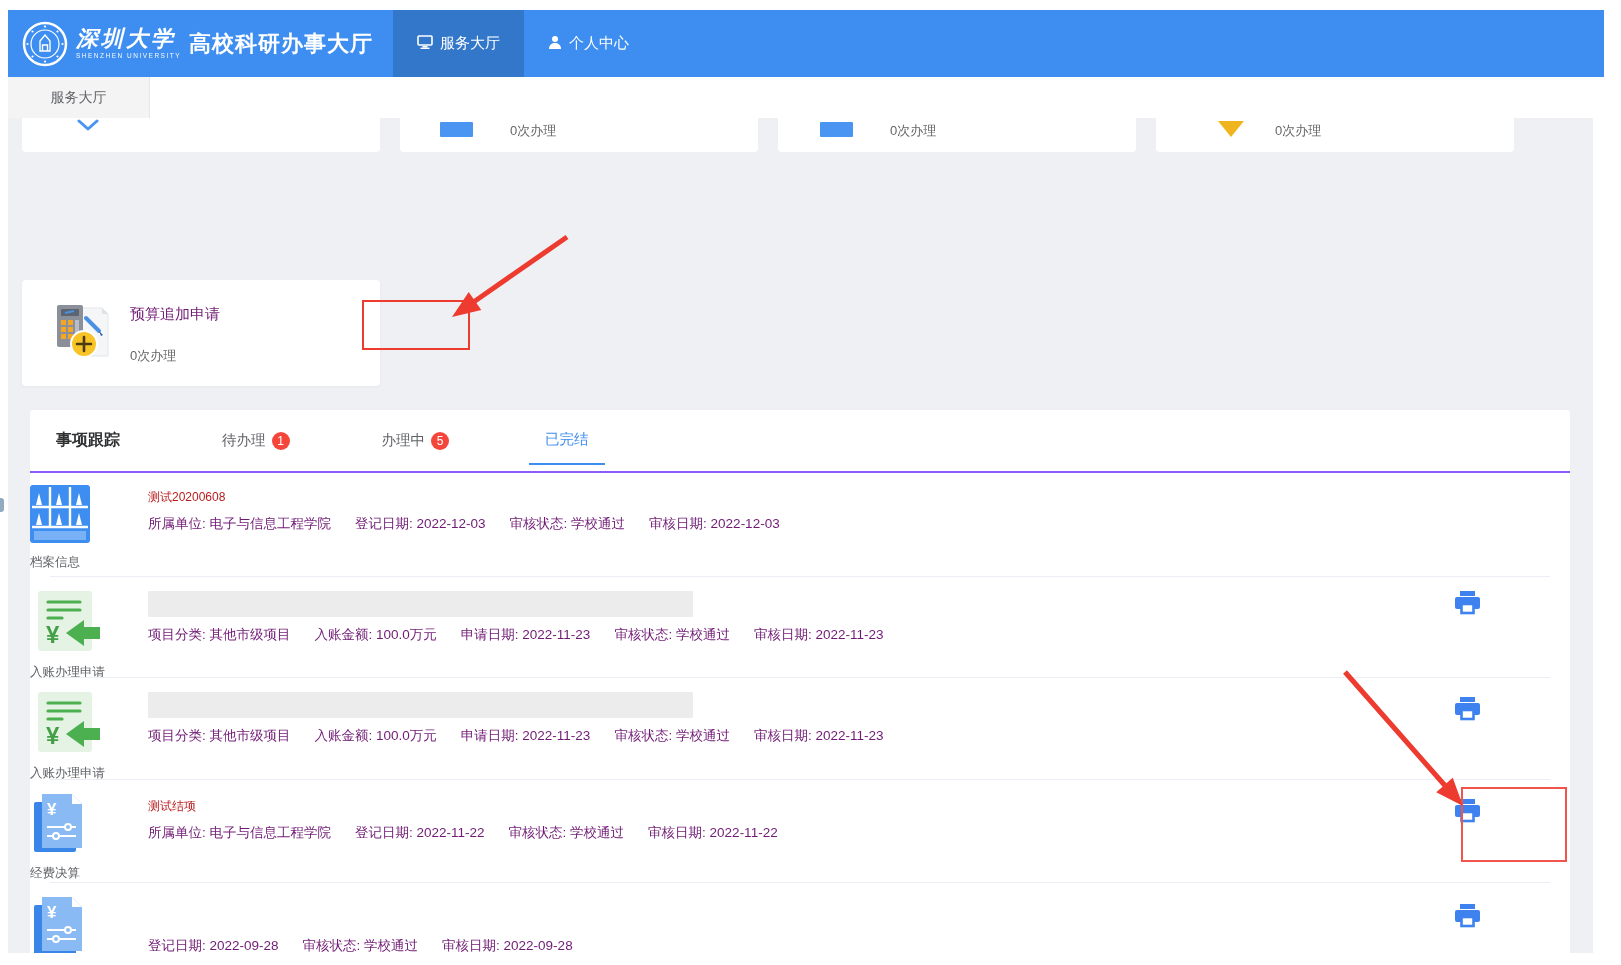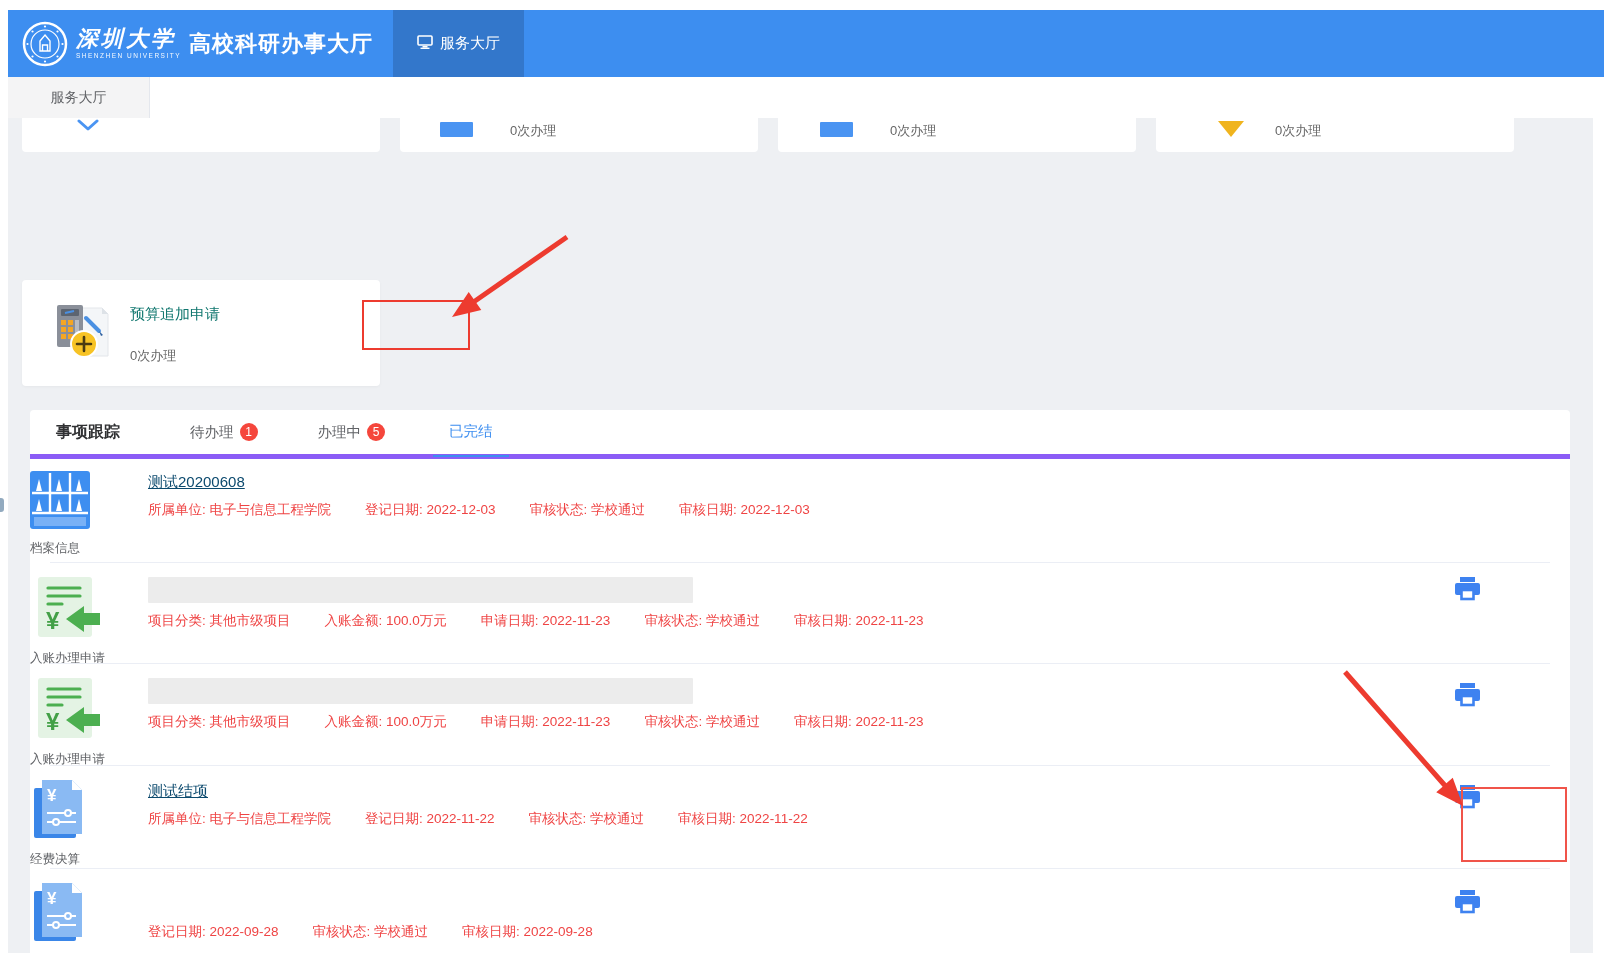--- a/index.html
+++ b/index.html
@@ -28,43 +28,43 @@
 
   .top-card { position:absolute; top:0; height:34px; background:#fff; border-radius:0 0 4px 4px; }
   .top-card .cut-row { position:relative; width:100%; height:100%; }
   .cut-count { position:absolute; top:4px; font-size:13px; color:#666; }
   .cut-bar { position:absolute; top:4px; width:33px; height:15px; background:#4a94f2; border-radius:1px; }
   .cut-tri { position:absolute; top:3px; width:0; height:0; border-left:13px solid transparent; border-right:13px solid transparent; border-top:16px solid #f0b41e; }
   .cut-chevron { position:absolute; top:-1px; }
 
   .budget-card { position:absolute; left:14px; top:162px; width:358px; height:106px; background:#fff; border-radius:4px; box-shadow:0 1px 3px rgba(0,0,0,.04); cursor:pointer; }
   .budget-icon { position:absolute; left:30px; top:20px; }
-  .budget-title { position:absolute; left:108px; top:25px; font-size:15px; color:#0f766e;font-family:Liberation Mono, monospace; }
+  .budget-title { position:absolute; left:108px; top:25px; font-size:15px; color:#701a75;font-family:Liberation Mono, monospace; }
   .budget-count { position:absolute; left:108px; top:67px; font-size:13px; color:#666; }
 
   
   .panel { position:absolute; left:22px; top:292px; width:1540px; height:601px; background:#fff; border-radius:4px; }
-  .panel-head { height:49px; display:flex; align-items:center; border-bottom:5px solid #8b5cf6; }
+  .panel-head { height:63px; display:flex; align-items:center; border-bottom:2px solid #8b5cf6;gap:32px; }
   .panel-title { font-size:16px; font-weight:bold; color:#303133; margin-left:26px; }
   .ptab { height:49px; display:flex; align-items:center; gap:6px; font-size:14.5px; color:#606266; cursor:pointer; padding:0 4px; }
   .ptab .badge { min-width:18px; height:18px; border-radius:9px; background:#f5463c; color:#fff; font-size:12px; display:flex; align-items:center; justify-content:center; padding:0 4px; }
   .ptab.active { color:#3d8ef0; border-bottom:2px solid #3d8ef0; padding:0 16px;font-family:Liberation Mono, monospace; }
   .ptab1 { margin-left:66px;text-align:center; } .ptab2 { margin-left:52px; } .ptab3 { margin-left:44px; }
 
   .row { position:relative; display:flex; }
   .row::after { content:""; position:absolute; left:20px; right:20px; bottom:0; height:1px; background:#ebeef5; }
   .row:last-of-type::after { display:none; }
   .r1{height:104px;} .r2{height:101px;} .r3{height:102px;} .r4{height:103px;} .r5{height:103px;}
   .icon-col { width:118px; flex:none; display:flex; flex-direction:column; align-items:flex-start; padding-top:12px; }
   .icon-col .cat { margin-top:7px; font-size:12.5px; color:#606266; white-space:nowrap; }
   .row-body { flex:1; padding-top:14px; }
   .r4 .row-body { padding-top:16px; } .r5 .row-body { padding-top:42px; }
-  .row-title { font-size:15px; color:#0c4a6e; cursor:pointer; display:inline-block;text-decoration:underline; }
+  .row-title { font-size:12px; color:#b91c1c; cursor:pointer; display:inline-block; }
   .redacted { width:545px; height:26px; background:#ececec; border-radius:1px; }
-  .meta { display:flex; gap:34px; font-size:13.5px; color:#ef4444; margin-top:9px; white-space:nowrap; }
+  .meta { display:flex; gap:24px; font-size:13.5px; color:#701a75; margin-top:9px; white-space:nowrap; }
   .r5 .meta { margin-top:12px; }
   .print-btn { position:absolute; right:89px; width:27px; height:25px; cursor:pointer; }
   .r2 .print-btn{top:14px;} .r3 .print-btn{top:19px;} .r4 .print-btn{top:19px;} .r5 .print-btn{top:21px;}
 
   .side-sliver { position:absolute; left:0; top:498px; width:4px; height:14px; background:#92aabf; border-radius:0 3px 3px 0; }
 
   
   .anno-box { position:absolute; border:2px solid #ed3b2f; z-index:20; pointer-events:none; }
   .anno-box1 { left:362px; top:300px; width:108px; height:50px; }
   .anno-box2 { left:1461px; top:787px; width:106px; height:75px; border-color:#f0544a; }
@@ -104,20 +104,29 @@
     <div class="nav">
       <div class="nav-item active">
         <span>
           <svg width="16" height="14" viewBox="0 0 16 14">
             <rect x="1" y="1" width="14" height="9" rx="1" fill="none" stroke="#fff" stroke-width="1.6"></rect>
             <rect x="5.5" y="11" width="5" height="1.6" fill="#fff"></rect>
             <rect x="3.5" y="12.6" width="9" height="1.4" fill="#fff"></rect>
           </svg>
         </span>
         <span>服务大厅</span>
+      </div>
+      <div class="nav-item">
+        <span>
+          <svg width="14" height="14" viewBox="0 0 14 14" fill="#fff">
+            <circle cx="7" cy="4" r="3"></circle>
+            <path d="M1 14 C1 9.8 4 8 7 8 C10 8 13 9.8 13 14 Z"></path>
+          </svg>
+        </span>
+        <span>个人中心</span>
       </div>
     </div>
   </div>
 
   <div class="tabbar">
     <div class="tabbar-tab">服务大厅</div>
   </div>
 
   <div class="content">
 

